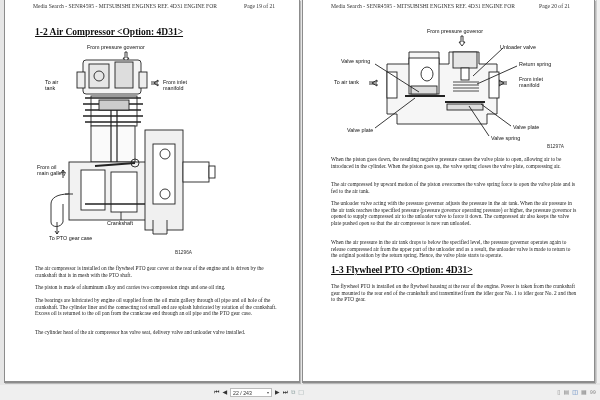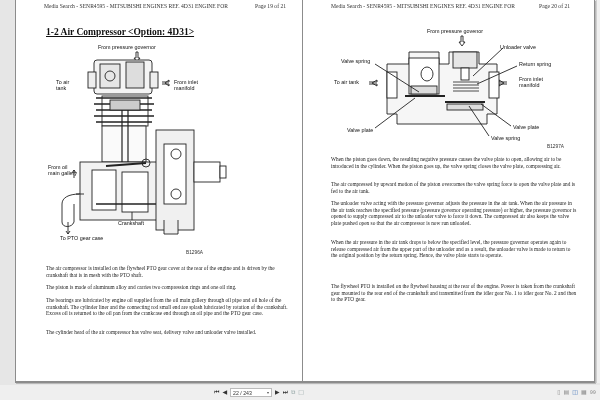--- a/index.html
+++ b/index.html
@@ -3,21 +3,21 @@
 <meta charset="utf-8">
 <style>
   * { box-sizing: border-box; margin: 0; padding: 0; }
   html, body { width: 600px; height: 400px; overflow: hidden; background: #e6e6e6; font-family: "Liberation Serif", serif; }
   .viewer { position: relative; width: 600px; height: 400px; background: #e6e6e6; }
   .page {
     position: absolute; top: 0; background: #fff;
     border-left: 1px solid #8c8c8c; border-right: 1px solid #8c8c8c; border-bottom: 2px solid #8c8c8c;
     box-shadow: 1px 1px 0 #b8b8b8;
   }
-  .page-left { left: 15px; width: 296px; height: 383px; }
+  .page-left { left: 4px; width: 296px; height: 383px; }
   .page-right { left: 302px; width: 293px; height: 383px; }
   .hdr { position: absolute; top: 3px; left: 28px; right: 10px; font-size: 5.6px; color: #333; white-space: nowrap; }
   .hdr .pn { position: absolute; right: 14px; top: 0; }
   .title {
     position: absolute; font-family: "Liberation Serif", serif; font-weight: bold; font-size: 9.5px;
     text-decoration: underline; color: #111; white-space: nowrap;
   }
   .para { position: absolute; font-size: 5.3px; line-height: 6.6px; color: #222; text-align: left; }
   .fig { position: absolute; }
   .lbl { position: absolute; font-family: "Liberation Sans", sans-serif; font-size: 5.4px; line-height: 6px; color: #111; white-space: nowrap; }
@@ -162,20 +162,21 @@
           <path d="M176 108 l-20 -30"></path>
         </g>
       </svg>
     </div>
 
     <div class="para" style="left:28px; top:156px; width:246px;">When the piston goes down, the resulting negative pressure causes the valve plate to open, allowing air to be introduced in the cylinder. When the piston goes up, the valve spring closes the valve plate, compressing air.</div>
     <div class="para" style="left:28px; top:181px; width:246px;">The air compressed by upward motion of the piston overcomes the valve spring force to open the valve plate and is fed to the air tank.</div>
     <div class="para" style="left:28px; top:200px; width:246px;">The unloader valve acting with the pressure governor adjusts the pressure in the air tank. When the air pressure in the air tank reaches the specified pressure (pressure governor operating pressure) or higher, the pressure governor is opened to supply compressed air to the unloader valve to force it down. The compressed air also keeps the valve plate pushed open so that the air compressor is now run unloaded.</div>
     <div class="para" style="left:28px; top:239px; width:246px;">When the air pressure in the air tank drops to below the specified level, the pressure governor operates again to release compressed air from the upper part of the unloader and as a result, the unloader valve is made to return to the original position by the return spring. Hence, the valve plate starts to operate.</div>
 
+    <div class="title" style="left:28px; top:265px;">1-3 Flywheel PTO &lt;Option: 4D31&gt;</div>
     <div class="para" style="left:28px; top:283px; width:246px;">The flywheel PTO is installed on the flywheel housing at the rear of the engine. Power is taken from the crankshaft gear mounted to the rear end of the crankshaft and transmitted from the idler gear No. 1 to idler gear No. 2 and then to the PTO gear.</div>
   </div>
 
   <div class="scrollbar"></div>
 
   <div class="toolbar">
     <div class="nav">
       <span class="tb-icon">⏮</span>
       <span class="tb-icon">◀</span>
       <div class="page-input">

